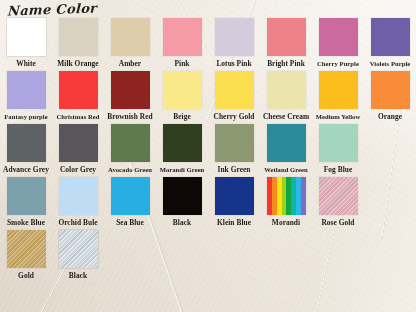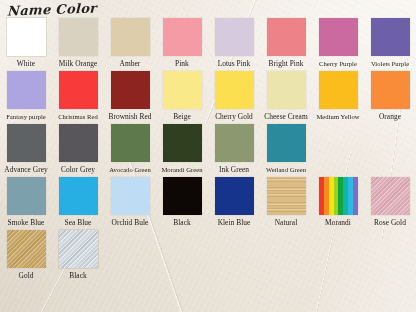--- a/index.html
+++ b/index.html
@@ -74,20 +74,21 @@
   }
 
   
   #grid {
     position: absolute;
     left: 0;
     top: 16px;
     width: 372px;
     display: flex;
     flex-direction: column;
+    font-weight: bold;
   }
   .row {
     display: flex;
     width: 416px;
   }
   .cell {
     width: 52px;
     display: flex;
     flex-direction: column;
     align-items: center;
@@ -241,47 +242,47 @@
           <div class="label tiny">Morandi Green</div>
         </div>
         <div class="cell">
           <div class="swatch" style="background-color: rgb(140, 153, 112);"></div>
           <div class="label">Ink Green</div>
         </div>
         <div class="cell">
           <div class="swatch" style="background-color: rgb(43, 139, 156);"></div>
           <div class="label tiny">Wetland Green</div>
         </div>
+        <div class="cell">
+          <div class="swatch" style="background-color: rgb(164, 214, 189);"></div>
+          <div class="label">Fog Blue</div>
+        </div>
       </div>
       <div class="row">
         <div class="cell">
           <div class="swatch" style="background-color: rgb(124, 160, 172);"></div>
           <div class="label">Smoke Blue</div>
         </div>
         <div class="cell">
+          <div class="swatch" style="background-color: rgb(191, 220, 245);"></div>
+          <div class="label">Orchid Bule</div>
+        </div>
+        <div class="cell">
           <div class="swatch" style="background-color: rgb(39, 174, 227);"></div>
           <div class="label">Sea Blue</div>
         </div>
         <div class="cell">
-          <div class="swatch" style="background-color: rgb(191, 220, 245);"></div>
-          <div class="label">Orchid Bule</div>
-        </div>
-        <div class="cell">
           <div class="swatch" style="background-color: rgb(13, 8, 5);"></div>
           <div class="label">Black</div>
         </div>
         <div class="cell">
           <div class="swatch" style="background-color: rgb(23, 52, 140);"></div>
           <div class="label">Klein Blue</div>
         </div>
         <div class="cell">
-          <div class="swatch tex-wood" style="background-color: rgb(221, 188, 130);"></div>
-          <div class="label">Natural</div>
-        </div>
-        <div class="cell">
           <div class="swatch tex-rainbow" style="background-color: rgb(244, 59, 42); background-image: linear-gradient(to right, rgb(244, 57, 44) 0%, rgb(244, 57, 44) 12.5%, rgb(247, 140, 30) 12.5%, rgb(247, 140, 30) 25%, rgb(251, 226, 17) 25%, rgb(251, 226, 17) 37.5%, rgb(158, 209, 31) 37.5%, rgb(158, 209, 31) 50%, rgb(18, 166, 62) 50%, rgb(18, 166, 62) 62.5%, rgb(14, 182, 168) 62.5%, rgb(14, 182, 168) 75%, rgb(47, 183, 232) 75%, rgb(47, 183, 232) 87.5%, rgb(123, 111, 196) 87.5%, rgb(123, 111, 196) 100%);"></div>
           <div class="label">Morandi</div>
         </div>
         <div class="cell">
           <div class="swatch tex-rosegold" style="background-color: rgb(221, 170, 182);"></div>
           <div class="label">Rose Gold</div>
         </div>
       </div>
       <div class="row">
         <div class="cell">

